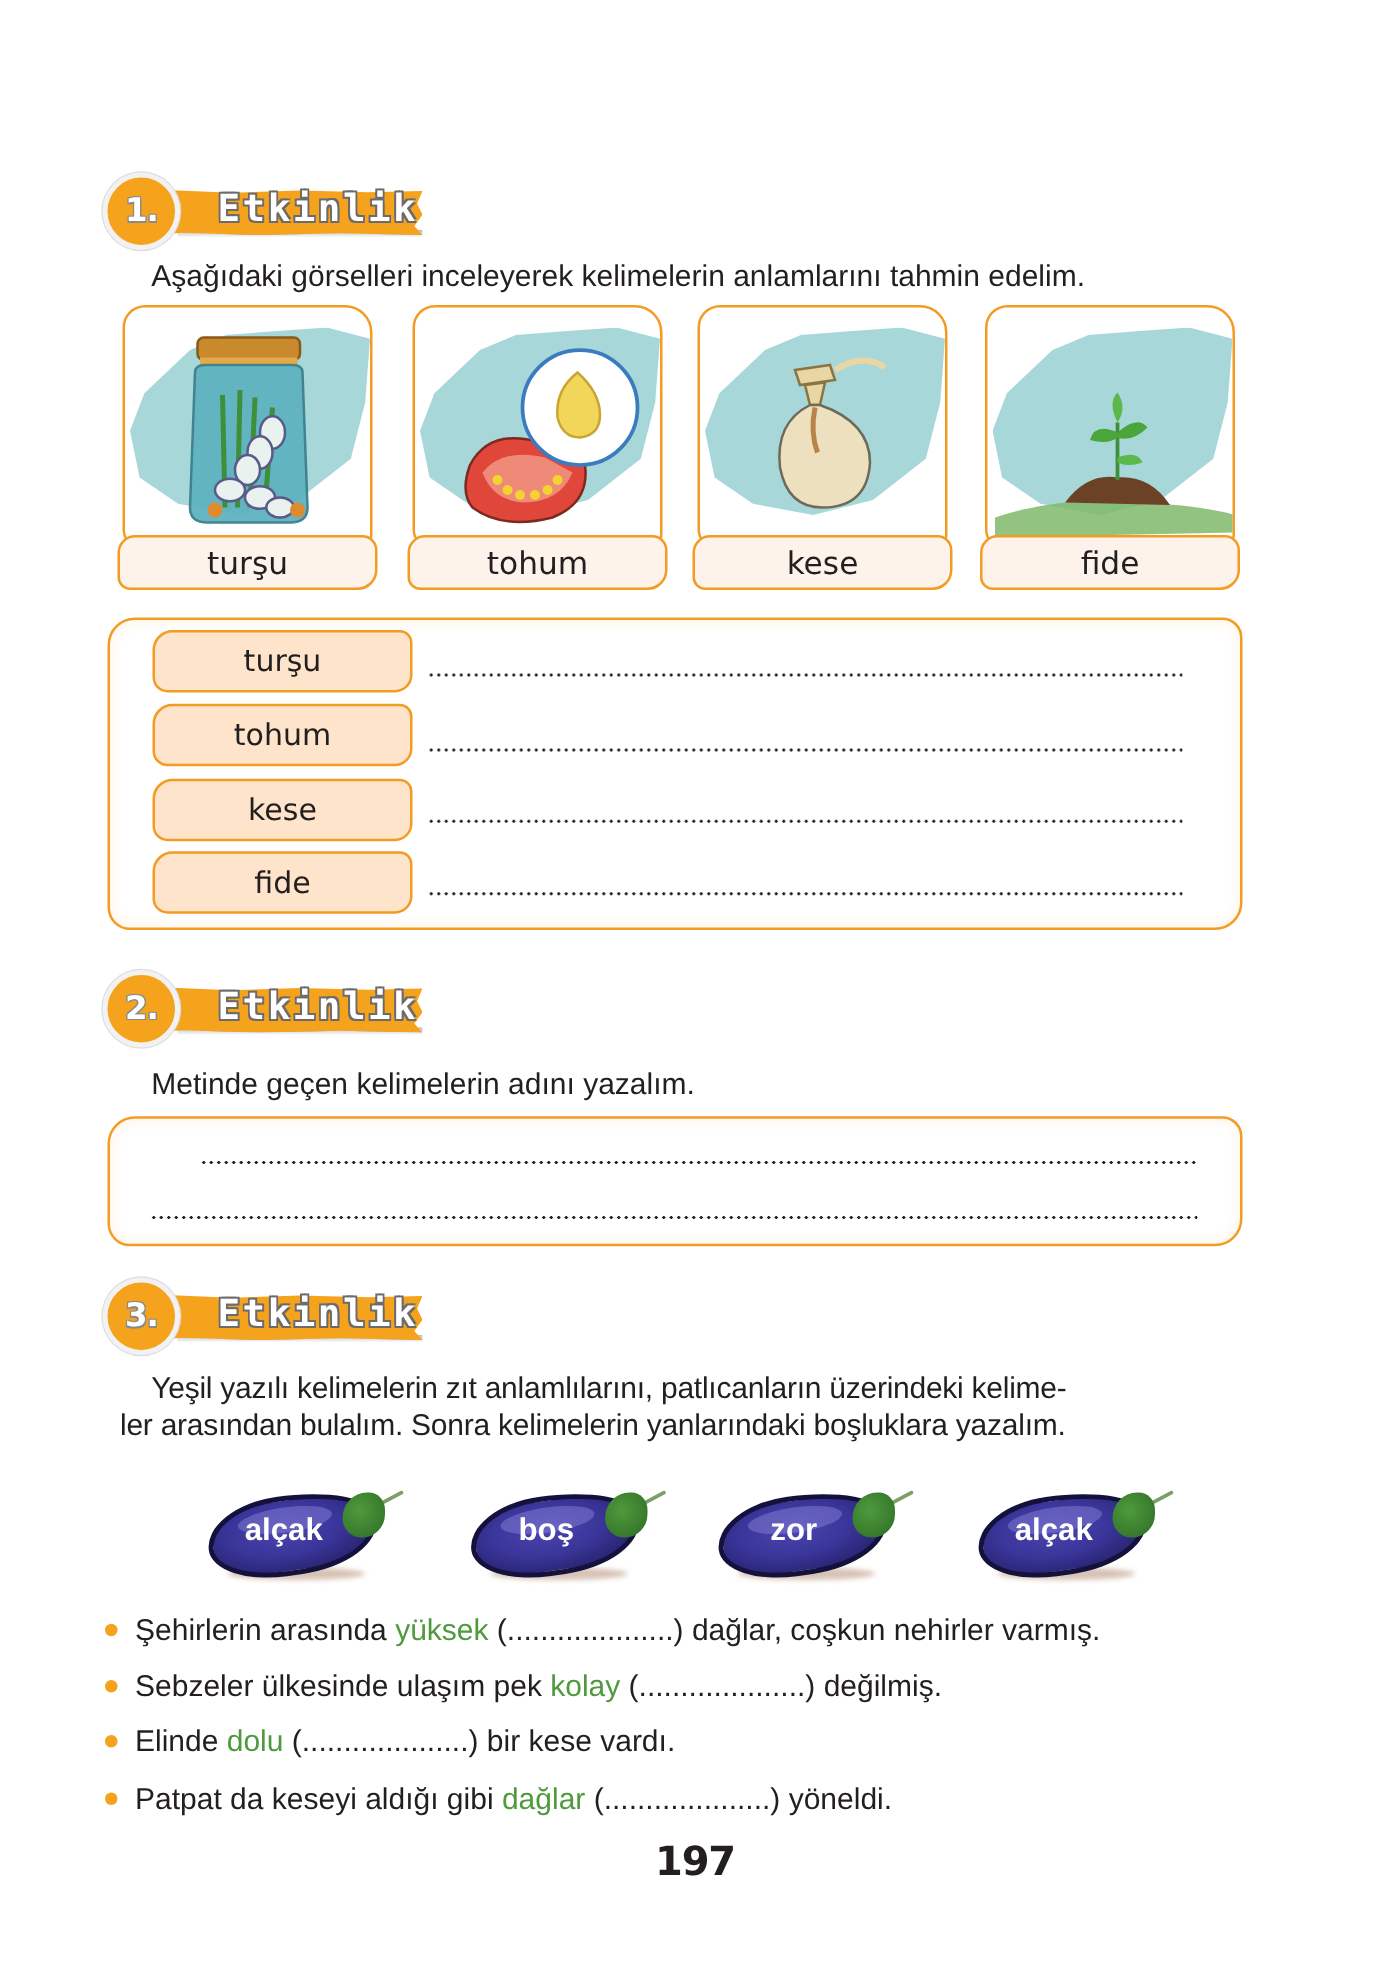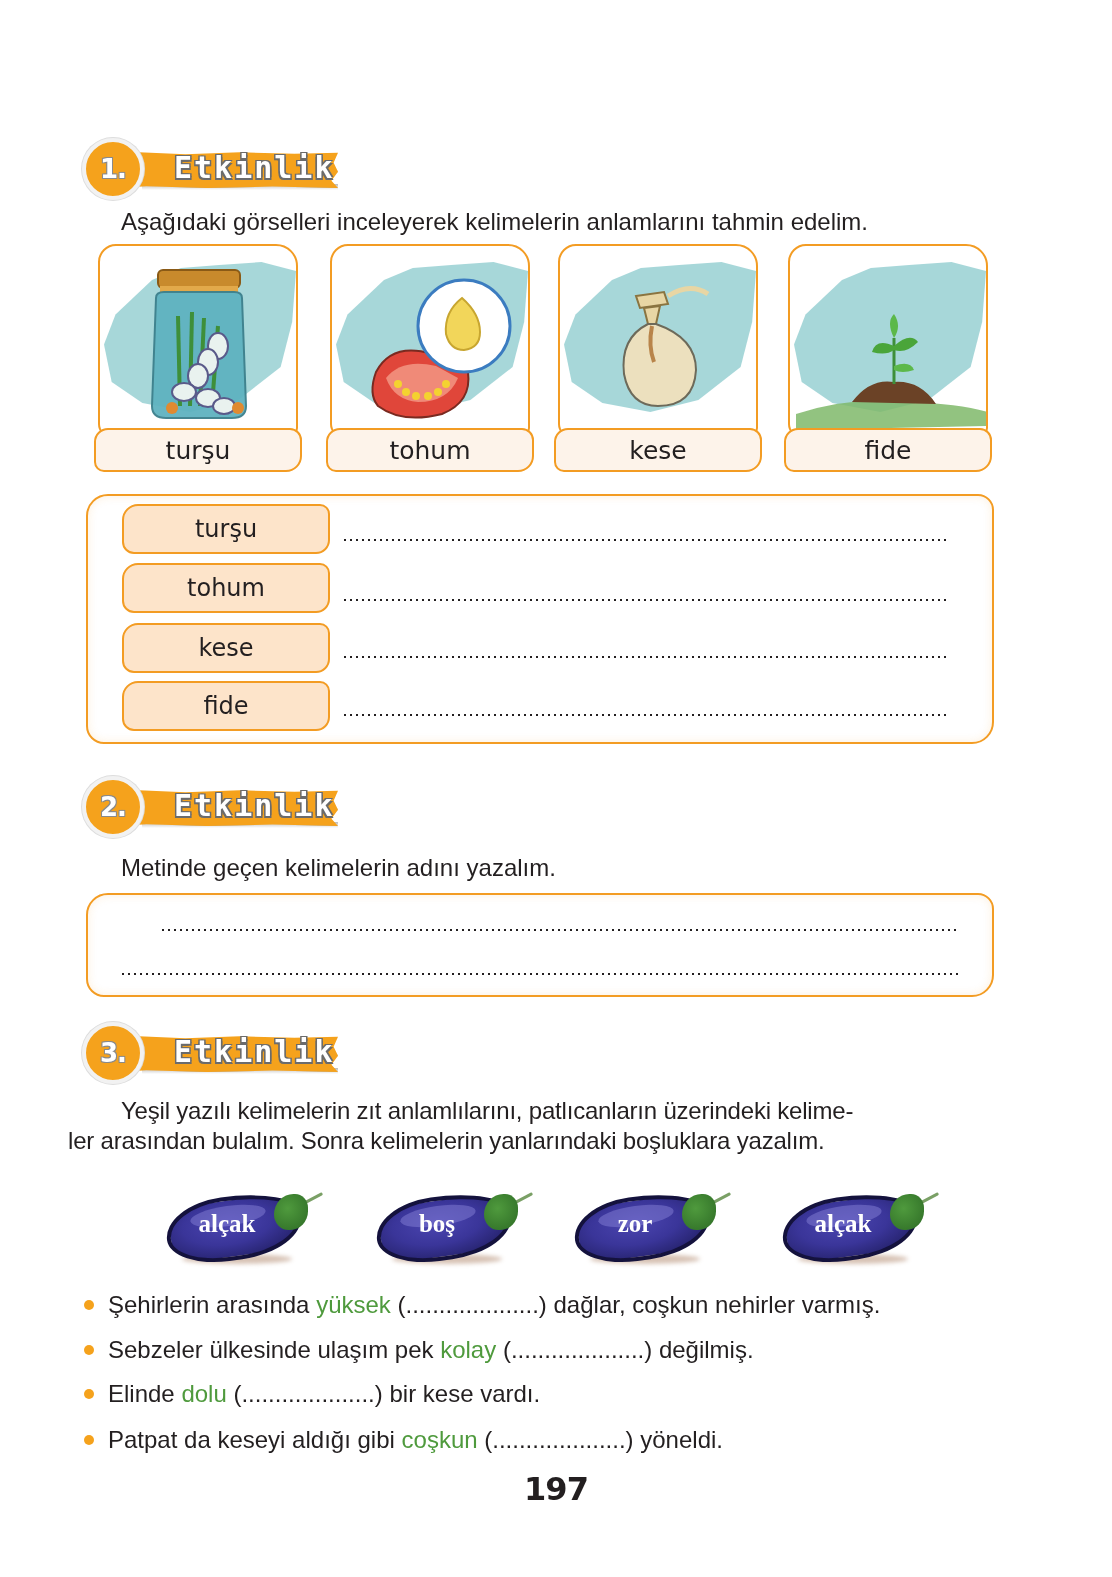--- a/index.html
+++ b/index.html
@@ -98,21 +98,21 @@
       position: absolute; left: 112px; top: 6px; width: 34px; height: 36px;
       background: radial-gradient(circle at 40% 40%, #4f9a3d, #2d6b25);
       border-radius: 60% 40% 55% 45%;
     }
     .eggplant .stem {
       position: absolute; left: 136px; top: 10px; width: 26px; height: 3px; background: #7aa066;
       transform: rotate(-28deg); border-radius: 2px;
     }
     .eggplant .word {
       position: absolute; left: 0; top: 22px; width: 130px; text-align: center;
-      font-family: Liberation Serif, serif; font-weight: bold; font-size: 25px; color: #fff;
+      font-family: Liberation Sans, sans-serif; font-weight: bold; font-size: 25px; color: #fff;
     }
 
     
     .sentence { position: absolute; left: 84px; font-size: 24px; line-height: 32px; color: #231f20; white-space: nowrap; }
     .sentence .bullet {
       display: inline-block; width: 10px; height: 10px; border-radius: 50%; background: #f5a21c;
       margin-right: 14px; vertical-align: middle; position: relative; top: -2px;
     }
     .green { color: #4f9a3d; }
 
@@ -246,21 +246,21 @@
 <div class="badge" style="left:82px; top:1022px;">
   <div class="stripe-shadow"></div>
   <div class="stripe"></div>
   <div class="circle">
     <span class="num">3.</span>
   </div>
   <span class="title">Etkinlik</span>
 </div>
 
 <div class="instruction" style="left:121px; top:1095px; letter-spacing:-0.2px;text-align:center;">Yeşil yazılı kelimelerin zıt anlamlılarını, patlıcanların üzerindeki kelime-</div>
-<div class="instruction" style="left:68px; top:1125px; letter-spacing:-0.2px;">ler arasından bulalım. Sonra kelimelerin yanlarındaki boşluklara yazalım.</div>
+<div class="instruction" style="left:96px; top:1125px; letter-spacing:-0.2px;">ler arasından bulalım. Sonra kelimelerin yanlarındaki boşluklara yazalım.</div>
 
 <div class="eggplant" style="left:162px;">
   <div class="shadow"></div>
     <div class="stem"></div>
     <div class="body"></div>
     <div class="shine"></div>
     <div class="cap"></div>
   <span class="word">alçak</span>
 </div>
 <div class="eggplant" style="left:372px;">
@@ -291,16 +291,16 @@
 <div class="sentence" style="top:1289px;text-align:center;">
   <span class="bullet"></span><span>Şehirlerin arasında </span><span class="green">yüksek</span><span> (....................) </span><span>dağlar, coşkun nehirler varmış.</span>
 </div>
 <div class="sentence" style="top:1334px;">
   <span class="bullet"></span><span>Sebzeler ülkesinde ulaşım pek </span><span class="green">kolay</span><span> (....................) </span><span>değilmiş.</span>
 </div>
 <div class="sentence" style="top:1378px;">
   <span class="bullet"></span><span>Elinde </span><span class="green">dolu</span><span> (....................) </span><span>bir kese vardı.</span>
 </div>
 <div class="sentence" style="top:1424px;">
-  <span class="bullet"></span><span>Patpat da keseyi aldığı gibi </span><span class="green">coşkun</span><span> (....................) </span><span>yöneldi.</span>
+  <span class="bullet"></span><span>Patpat da keseyi aldığı gibi </span><span class="green">dağlar</span><span> (....................) </span><span>yöneldi.</span>
 </div>
 
 <div class="page-number">197</div>
 
 </body></html>

